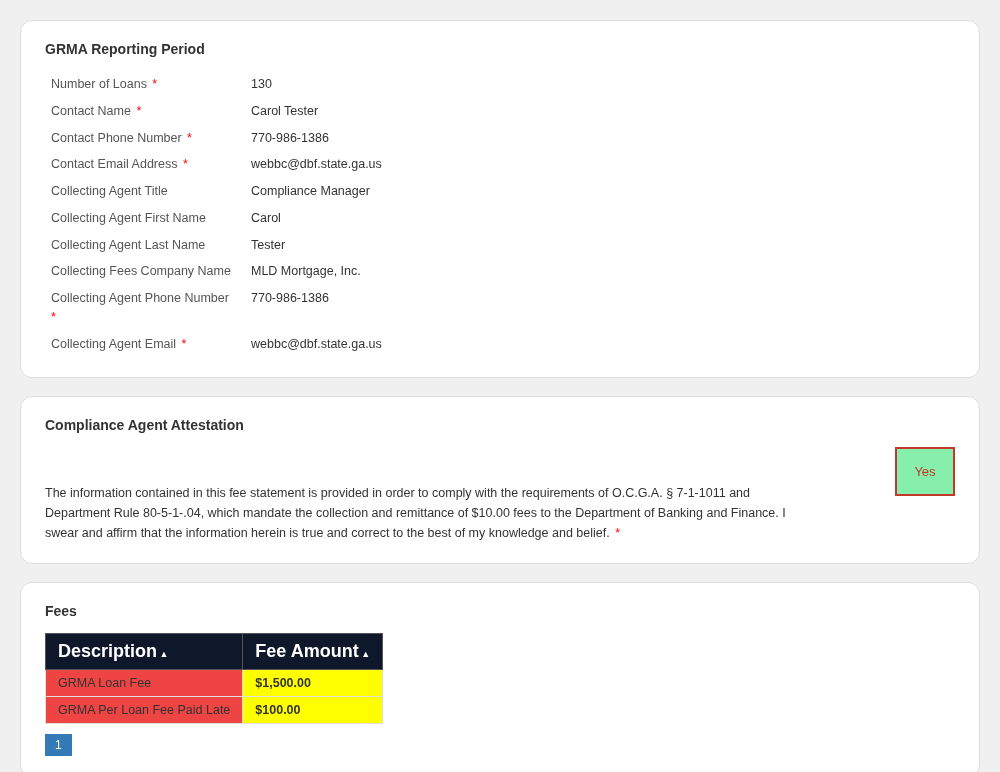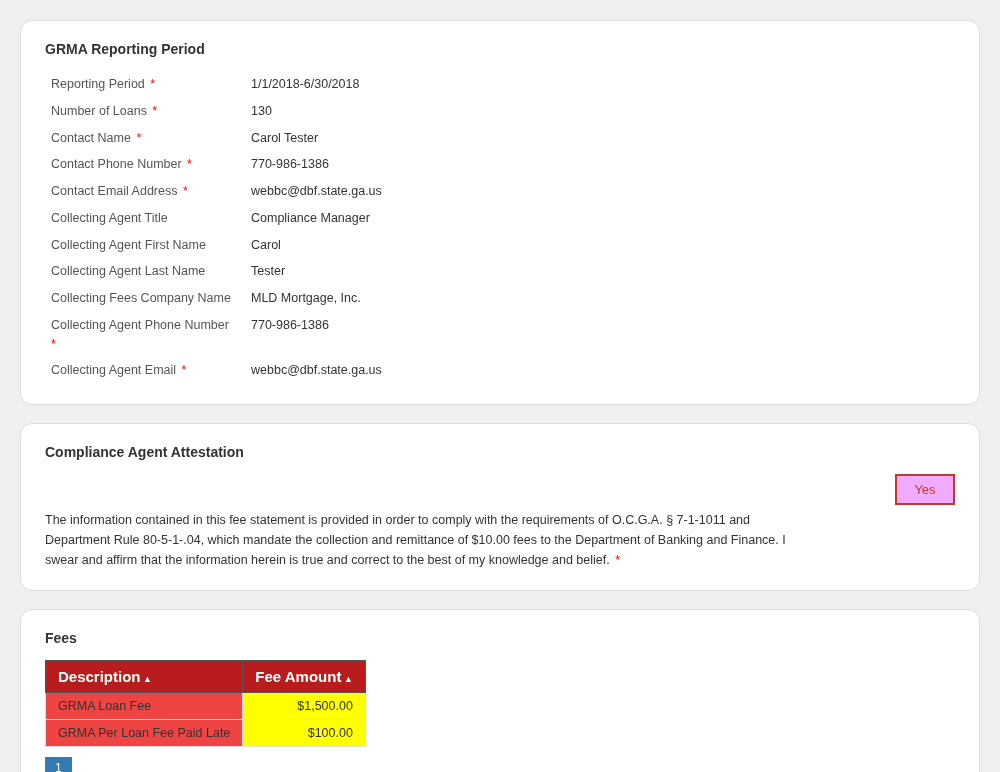--- a/index.html
+++ b/index.html
@@ -58,58 +58,58 @@
     .attestation-text {
       font-size: 12.5px;
       color: #333;
       max-width: 760px;
       line-height: 1.6;
       margin-top: 36px;
     }
     .yes-button {
       border: 2px solid #c0392b;
       color: #c0392b;
-      background: #f0abfc;
-      padding: 6px 16px;
+      background: #86efac;
+      padding: 15px 16px;
       font-size: 13px;
       cursor: pointer;
       min-width: 60px;
       text-align: center;
       margin-left: 20px;
       white-space: nowrap;
     }
     
     .fees-table {
       width: auto;
       min-width: 300px;
       border-collapse: collapse;
       margin-bottom: 10px;
     }
     .fees-table th {
-      background: #b91c1c;
+      background: #0f172a;
       color: #fff;
       padding: 7px 12px;
       text-align: left;
-      font-size: 15px;
+      font-size: 18px;
       border: 1px solid #555;
     }
     .fees-table th.sortable::after {
       content: ' ▲';
       font-size: 9px;
     }
     .fees-table td {
       padding: 6px 12px;
       border: 1px solid #ddd;
       font-size: 12.5px;
       background: #ef4444;
     }
     .amount-cell {
       background: #ffff00 !important;
-      text-align: right;
-      font-weight: normal;
+      text-align: left;
+      font-weight: bold;
     }
     .pagination {
       display: flex;
       margin-top: 8px;
     }
     .page-btn {
       background: #337ab7;
       color: #fff;
       border: none;
       padding: 4px 10px;
@@ -119,24 +119,20 @@
   </style>
 </head>
 <body>
 
 <div class="page-container">
 
   <div class="section-card">
     <div class="section-title">GRMA Reporting Period</div>
     <table class="info-table">
       <tbody id="grma-fields">
-          <tr>
-            <td>Reporting Period<span class="required-star"> *</span></td>
-            <td>1/1/2018-6/30/2018</td>
-          </tr>
           <tr>
             <td>Number of Loans<span class="required-star"> *</span></td>
             <td>130</td>
           </tr>
           <tr>
             <td>Contact Name<span class="required-star"> *</span></td>
             <td>Carol Tester</td>
           </tr>
           <tr>
             <td>Contact Phone Number<span class="required-star"> *</span></td>

